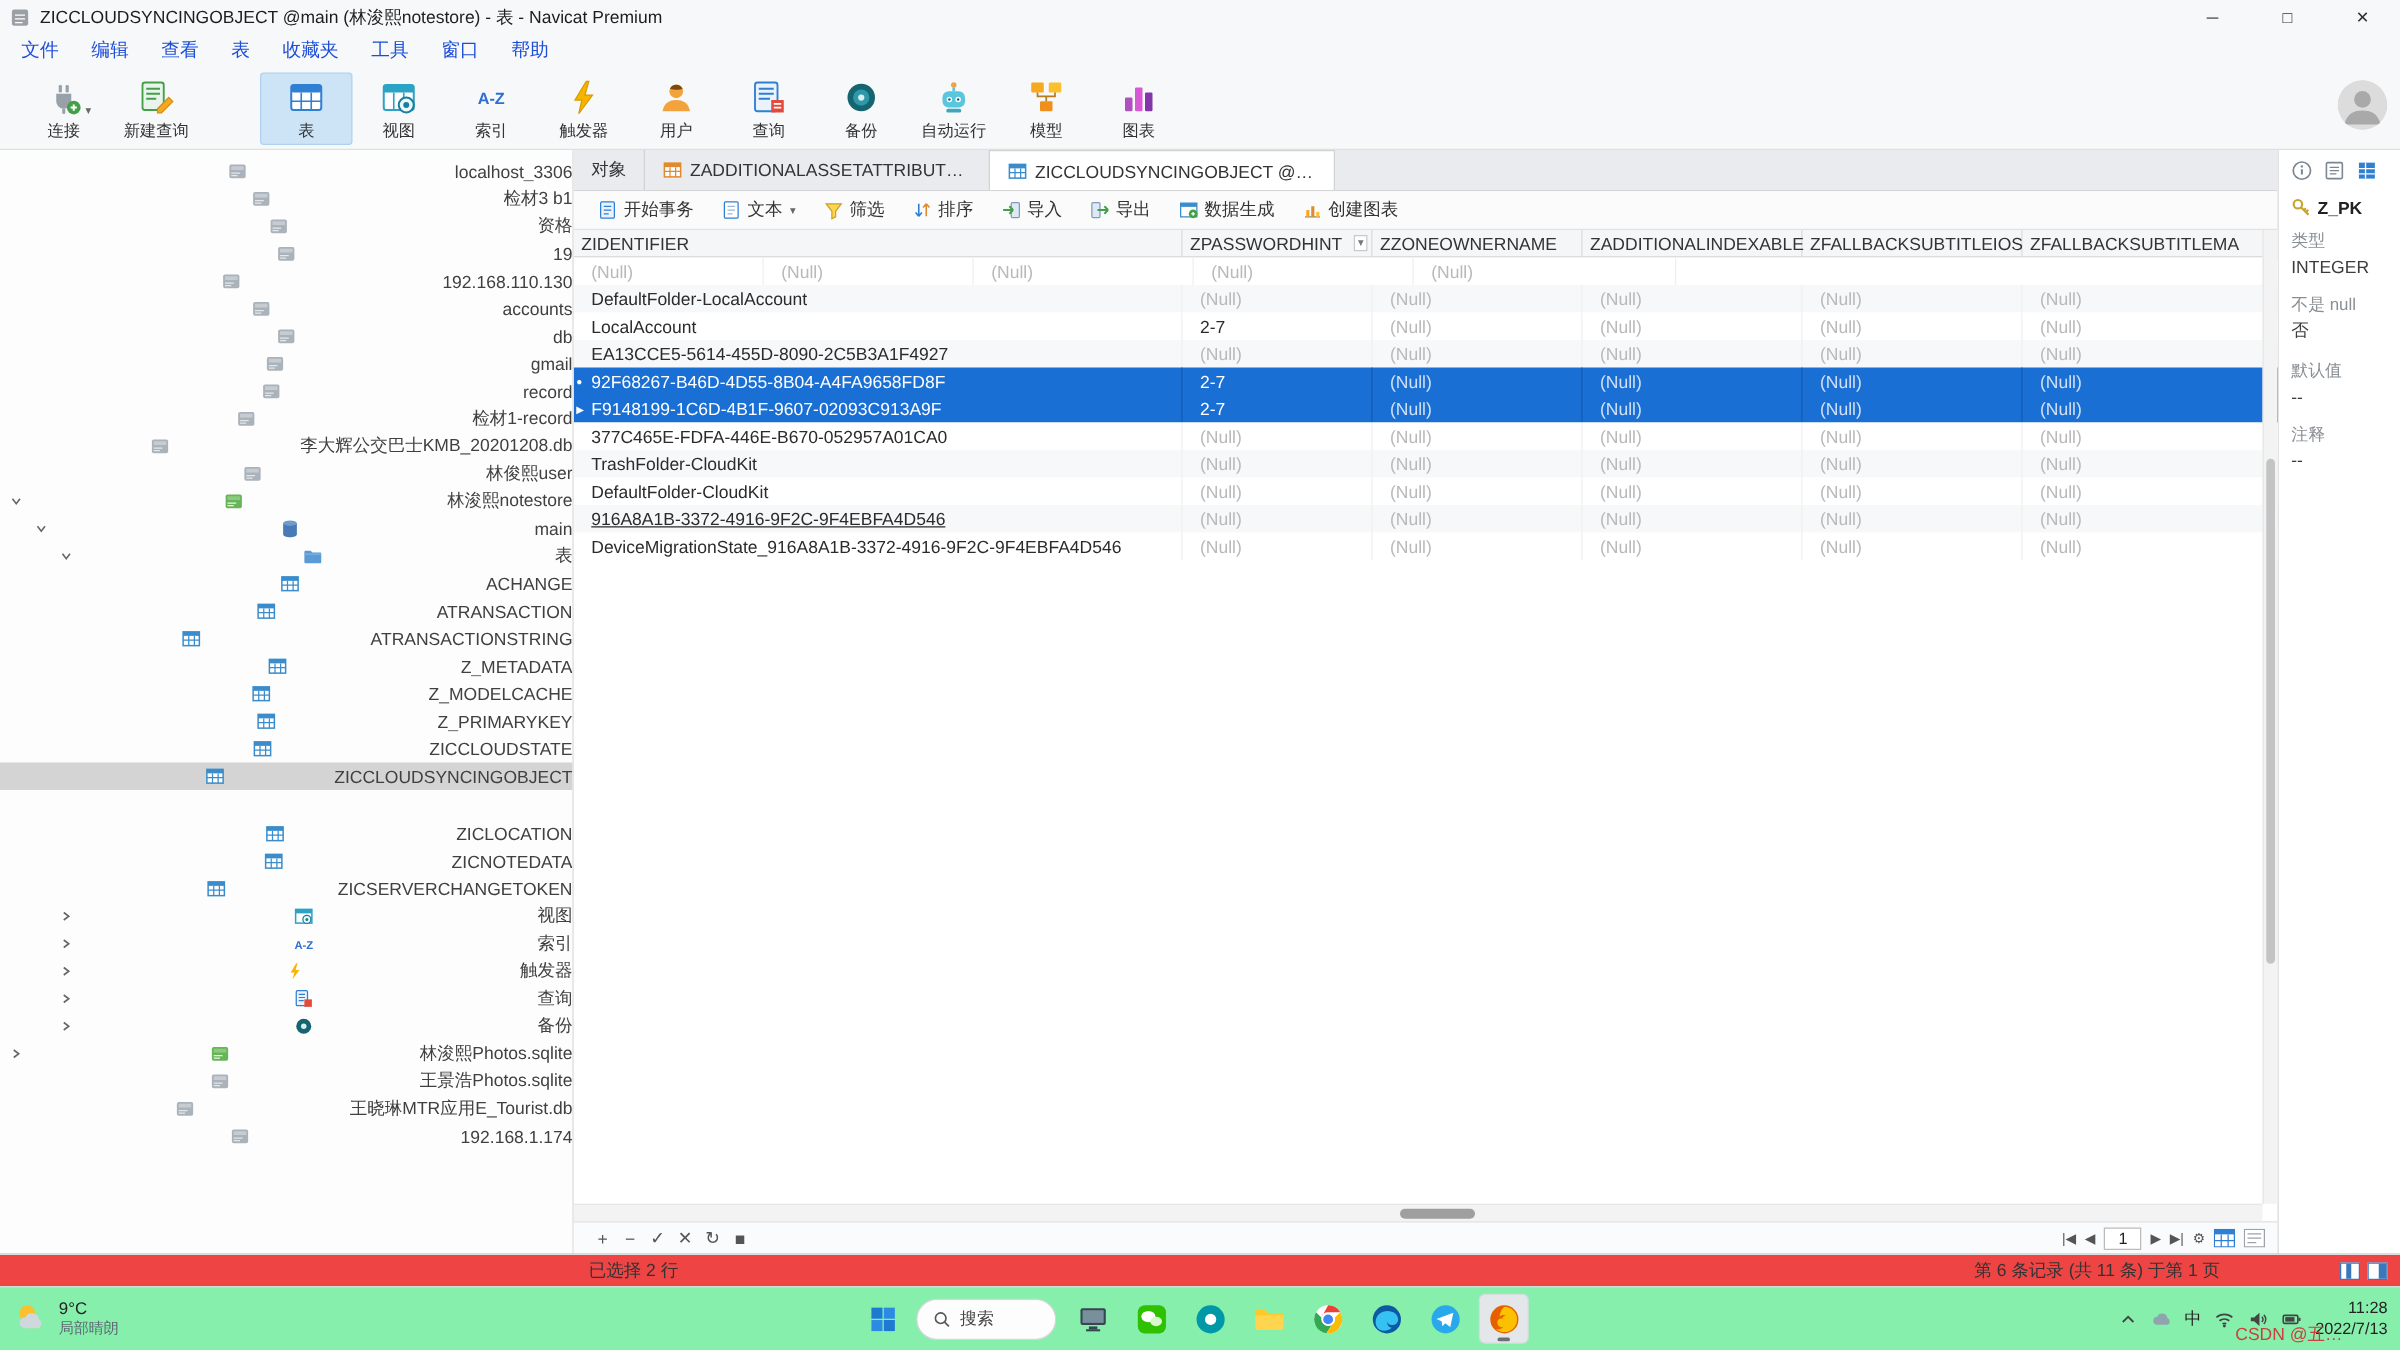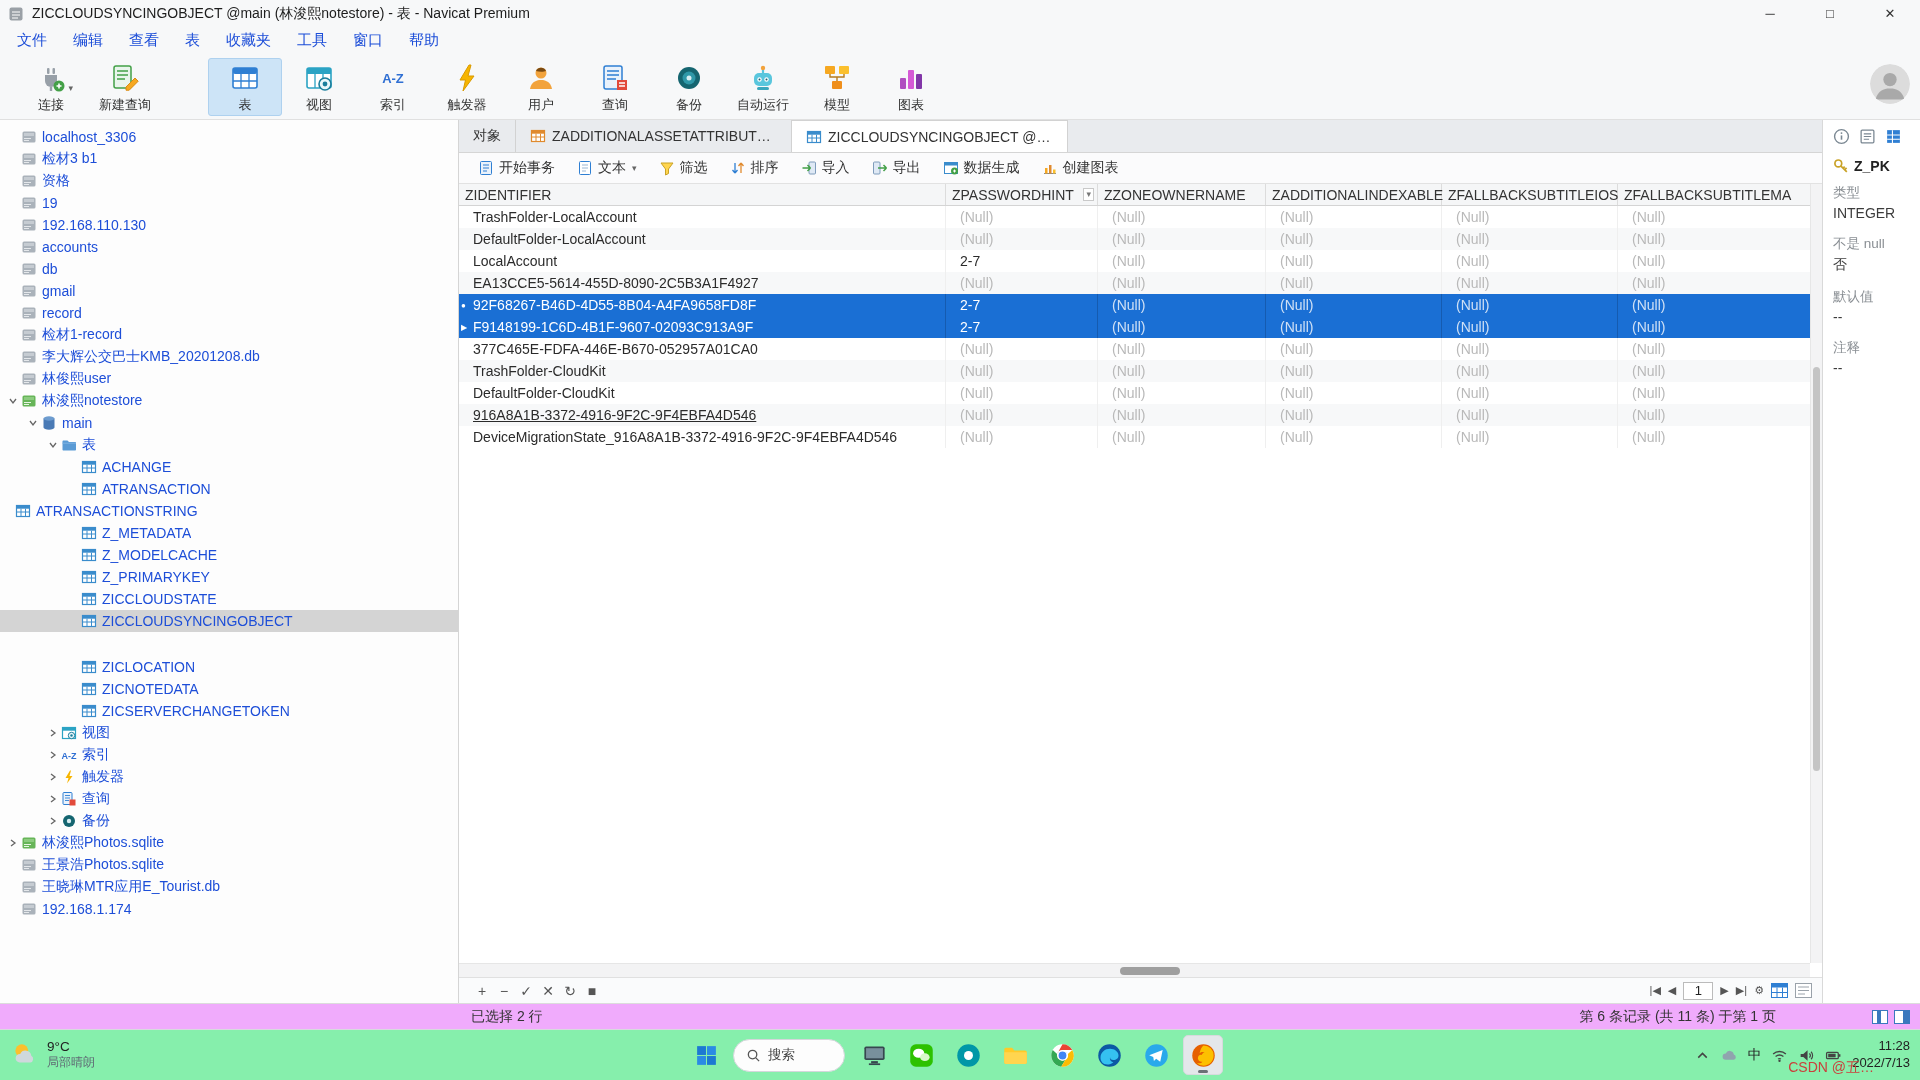--- a/index.html
+++ b/index.html
@@ -23,21 +23,21 @@
 .tb-icon-wrap{width:32px;height:32px;}
 .tb-icon-wrap svg{width:100%;height:100%;}
 .tb-label{font-size:13px;color:#333;margin-top:2px;white-space:nowrap;}
 .tb-caret{position:absolute;right:14px;top:24px;font-size:9px;color:#666;}
 .tb-spacer{width:46px;}
 .avatar{margin-left:auto;width:40px;height:40px;border-radius:50%;overflow:hidden;margin-top:6px;}
 .avatar svg{width:100%;height:100%;}
 
 .main{flex:1;display:flex;min-height:0;}
 .sidebar{width:459px;background:#fdfdfd;border-right:1px solid #d5d5d5;overflow:hidden;padding-top:6px;flex:0 0 auto;}
-.tree-row{height:22px;display:flex;align-items:center;font-size:14px;color:#1d4ed8;white-space:nowrap;}
+.tree-row{height:22px;display:flex;align-items:center;font-size:14px;color:#404040;white-space:nowrap;justify-content:space-between;}
 .tree-row.selected{background:#d4d4d4;}
 .tree-arrow{width:14px;height:14px;display:inline-flex;align-items:center;justify-content:center;flex:0 0 auto;}
 .tree-arrow svg{width:10px;height:10px;}
 .tree-row .ic{margin:0 5px 0 1px;}
 .tree-label{overflow:hidden;text-overflow:ellipsis;}
 .content{flex:1;display:flex;flex-direction:column;min-width:0;background:#fff;}
 
 .tabbar{height:33px;background:#e9ebee;border-bottom:1px solid #d5d5d5;display:flex;align-items:stretch;flex:0 0 auto;}
 .tab{display:flex;align-items:center;gap:6px;padding:0 14px;font-size:14px;color:#333;border-right:1px solid #d2d2d2;max-width:276px;white-space:nowrap;}
 .tab .tab-label{overflow:hidden;text-overflow:ellipsis;}
@@ -75,21 +75,21 @@
 
 .infopanel{width:98px;background:#fff;border-left:1px solid #d9d9d9;flex:0 0 auto;padding:6px 0 0 0;font-size:14px;}
 .ip-tabs{display:flex;gap:9px;padding:2px 8px 8px 10px;align-items:center;}
 .ip-ic{width:17px;height:17px;}
 .ip-ic svg{width:100%;height:100%;}
 .ip-field-head{display:flex;align-items:center;gap:4px;padding:4px 8px 10px 10px;font-weight:bold;color:#222;}
 .if-field{padding:0 10px 14px 10px;}
 .if-label{color:#8a8f94;font-size:13.5px;margin-bottom:3px;}
 .if-value{color:#3c3c3c;font-size:14px;}
 
-.statusbar{height:26px;background:#f0abfc;border-top:1px solid #dcdcdc;display:flex;align-items:center;font-size:14px;color:#333;flex:0 0 auto;}
+.statusbar{height:26px;background:#ef4444;border-top:1px solid #dcdcdc;display:flex;align-items:center;font-size:14px;color:#333;flex:0 0 auto;}
 .sb-left{margin-left:471px;}
 .sb-right{margin-left:auto;margin-right:96px;}
 .sb-icons{display:flex;gap:6px;margin-right:10px;}
 .sb-pane{width:16px;height:14px;border:1px solid #3a78bd;position:relative;background:#fff;}
 .sb-pane::after{content:"";position:absolute;top:0;bottom:0;left:4px;width:4px;background:#3a78bd;}
 .sb-pane.b::after{left:auto;right:0;width:6px;}
 
 .taskbar{height:51px;background:#86efac;border-top:1px solid #d8dade;position:relative;display:flex;align-items:center;}
 .tk-weather{display:flex;align-items:center;gap:7px;padding-left:10px;width:200px;}
 .tk-weather .wic{width:30px;height:30px;}
@@ -801,21 +801,20 @@
             </div>
             <div class="gh-cell" style="width: 176px;">
               <span class="gh-text">ZFALLBACKSUBTITLEIOS</span>
             </div>
             <div class="gh-cell" style="width: 210px;">
               <span class="gh-text">ZFALLBACKSUBTITLEMA</span>
             </div>
           </div>
         <div id="grid-body">
             <div class="grid-row">
-              <div class="g-cell" style="width: 487px;">TrashFolder-LocalAccount</div>
               <div class="g-cell null" style="width: 152px;">(Null)</div>
               <div class="g-cell null" style="width: 168px;">(Null)</div>
               <div class="g-cell null" style="width: 176px;">(Null)</div>
               <div class="g-cell null" style="width: 176px;">(Null)</div>
               <div class="g-cell null" style="width: 210px;">(Null)</div>
             </div>
             <div class="grid-row alt">
               <div class="g-cell" style="width: 487px;">DefaultFolder-LocalAccount</div>
               <div class="g-cell null" style="width: 152px;">(Null)</div>
               <div class="g-cell null" style="width: 168px;">(Null)</div>

